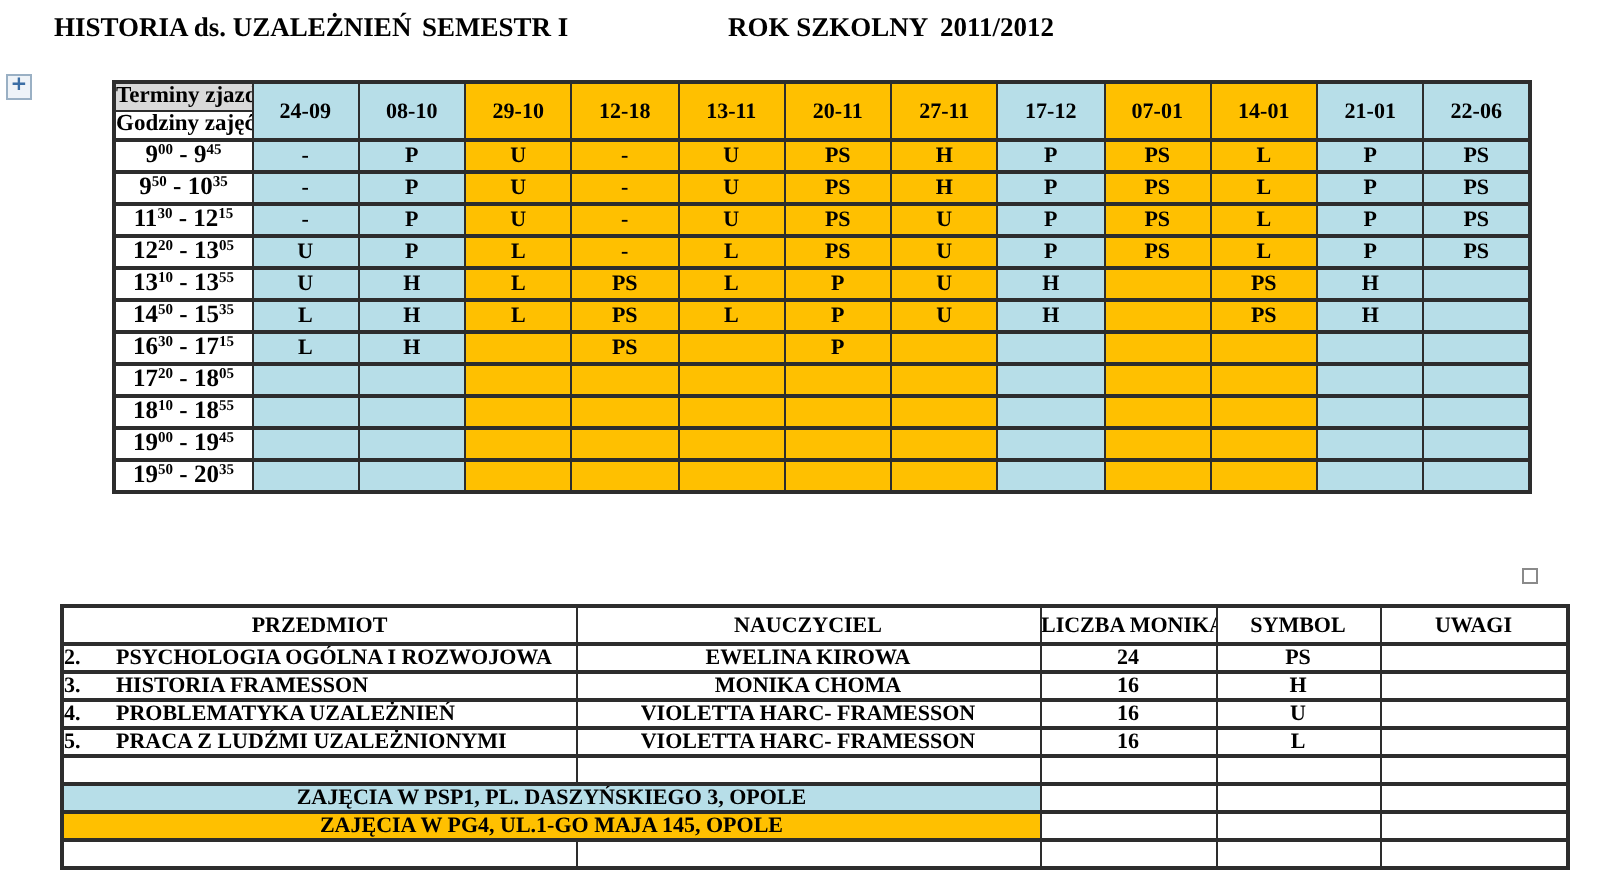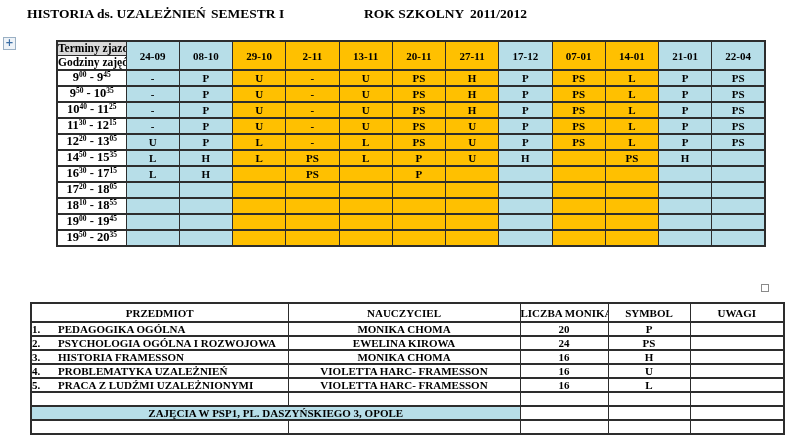--- a/index.html
+++ b/index.html
@@ -70,29 +70,29 @@
       </colgroup>
     <thead>
       <tr id="dates-row">
         <th class="corner">
           <div class="corner-top">Terminy zjazdów</div>
           <div class="corner-bottom">Godziny zajęć</div>
         </th>
       <th class="date" style="background: rgb(183, 222, 232);">24-09</th>
           <th class="date" style="background: rgb(183, 222, 232);">08-10</th>
           <th class="date" style="background: rgb(255, 192, 0);">29-10</th>
-          <th class="date" style="background: rgb(255, 192, 0);">2-11</th>
+          <th class="date" style="background: rgb(255, 192, 0);">12-18</th>
           <th class="date" style="background: rgb(255, 192, 0);">13-11</th>
           <th class="date" style="background: rgb(255, 192, 0);">20-11</th>
           <th class="date" style="background: rgb(255, 192, 0);">27-11</th>
           <th class="date" style="background: rgb(183, 222, 232);">17-12</th>
           <th class="date" style="background: rgb(255, 192, 0);">07-01</th>
           <th class="date" style="background: rgb(255, 192, 0);">14-01</th>
           <th class="date" style="background: rgb(183, 222, 232);">21-01</th>
-          <th class="date" style="background: rgb(183, 222, 232);">22-04</th>
+          <th class="date" style="background: rgb(183, 222, 232);">22-06</th>
         </tr>
     </thead>
     <tbody id="schedule-body">
         <tr>
           <td class="time"><span>9</span><span class="m">00</span><span> - </span><span>9</span><span class="m">45</span></td>
           <td class="slot" style="background: rgb(183, 222, 232);">-</td>
           <td class="slot" style="background: rgb(183, 222, 232);">P</td>
           <td class="slot" style="background: rgb(255, 192, 0);">U</td>
           <td class="slot" style="background: rgb(255, 192, 0);">-</td>
           <td class="slot" style="background: rgb(255, 192, 0);">U</td>
@@ -113,35 +113,20 @@
           <td class="slot" style="background: rgb(255, 192, 0);">U</td>
           <td class="slot" style="background: rgb(255, 192, 0);">PS</td>
           <td class="slot" style="background: rgb(255, 192, 0);">H</td>
           <td class="slot" style="background: rgb(183, 222, 232);">P</td>
           <td class="slot" style="background: rgb(255, 192, 0);">PS</td>
           <td class="slot" style="background: rgb(255, 192, 0);">L</td>
           <td class="slot" style="background: rgb(183, 222, 232);">P</td>
           <td class="slot" style="background: rgb(183, 222, 232);">PS</td>
         </tr>
         <tr>
-          <td class="time"><span>10</span><span class="m">40</span><span> - </span><span>11</span><span class="m">25</span></td>
-          <td class="slot" style="background: rgb(183, 222, 232);">-</td>
-          <td class="slot" style="background: rgb(183, 222, 232);">P</td>
-          <td class="slot" style="background: rgb(255, 192, 0);">U</td>
-          <td class="slot" style="background: rgb(255, 192, 0);">-</td>
-          <td class="slot" style="background: rgb(255, 192, 0);">U</td>
-          <td class="slot" style="background: rgb(255, 192, 0);">PS</td>
-          <td class="slot" style="background: rgb(255, 192, 0);">H</td>
-          <td class="slot" style="background: rgb(183, 222, 232);">P</td>
-          <td class="slot" style="background: rgb(255, 192, 0);">PS</td>
-          <td class="slot" style="background: rgb(255, 192, 0);">L</td>
-          <td class="slot" style="background: rgb(183, 222, 232);">P</td>
-          <td class="slot" style="background: rgb(183, 222, 232);">PS</td>
-        </tr>
-        <tr>
           <td class="time"><span>11</span><span class="m">30</span><span> - </span><span>12</span><span class="m">15</span></td>
           <td class="slot" style="background: rgb(183, 222, 232);">-</td>
           <td class="slot" style="background: rgb(183, 222, 232);">P</td>
           <td class="slot" style="background: rgb(255, 192, 0);">U</td>
           <td class="slot" style="background: rgb(255, 192, 0);">-</td>
           <td class="slot" style="background: rgb(255, 192, 0);">U</td>
           <td class="slot" style="background: rgb(255, 192, 0);">PS</td>
           <td class="slot" style="background: rgb(255, 192, 0);">U</td>
           <td class="slot" style="background: rgb(183, 222, 232);">P</td>
           <td class="slot" style="background: rgb(255, 192, 0);">PS</td>
@@ -156,20 +141,35 @@
           <td class="slot" style="background: rgb(255, 192, 0);">L</td>
           <td class="slot" style="background: rgb(255, 192, 0);">-</td>
           <td class="slot" style="background: rgb(255, 192, 0);">L</td>
           <td class="slot" style="background: rgb(255, 192, 0);">PS</td>
           <td class="slot" style="background: rgb(255, 192, 0);">U</td>
           <td class="slot" style="background: rgb(183, 222, 232);">P</td>
           <td class="slot" style="background: rgb(255, 192, 0);">PS</td>
           <td class="slot" style="background: rgb(255, 192, 0);">L</td>
           <td class="slot" style="background: rgb(183, 222, 232);">P</td>
           <td class="slot" style="background: rgb(183, 222, 232);">PS</td>
+        </tr>
+        <tr>
+          <td class="time"><span>13</span><span class="m">10</span><span> - </span><span>13</span><span class="m">55</span></td>
+          <td class="slot" style="background: rgb(183, 222, 232);">U</td>
+          <td class="slot" style="background: rgb(183, 222, 232);">H</td>
+          <td class="slot" style="background: rgb(255, 192, 0);">L</td>
+          <td class="slot" style="background: rgb(255, 192, 0);">PS</td>
+          <td class="slot" style="background: rgb(255, 192, 0);">L</td>
+          <td class="slot" style="background: rgb(255, 192, 0);">P</td>
+          <td class="slot" style="background: rgb(255, 192, 0);">U</td>
+          <td class="slot" style="background: rgb(183, 222, 232);">H</td>
+          <td class="slot" style="background: rgb(255, 192, 0);"></td>
+          <td class="slot" style="background: rgb(255, 192, 0);">PS</td>
+          <td class="slot" style="background: rgb(183, 222, 232);">H</td>
+          <td class="slot" style="background: rgb(183, 222, 232);"></td>
         </tr>
         <tr>
           <td class="time"><span>14</span><span class="m">50</span><span> - </span><span>15</span><span class="m">35</span></td>
           <td class="slot" style="background: rgb(183, 222, 232);">L</td>
           <td class="slot" style="background: rgb(183, 222, 232);">H</td>
           <td class="slot" style="background: rgb(255, 192, 0);">L</td>
           <td class="slot" style="background: rgb(255, 192, 0);">PS</td>
           <td class="slot" style="background: rgb(255, 192, 0);">L</td>
           <td class="slot" style="background: rgb(255, 192, 0);">P</td>
           <td class="slot" style="background: rgb(255, 192, 0);">U</td>
@@ -271,27 +271,20 @@
       <tr>
         <th>PRZEDMIOT</th>
         <th>NAUCZYCIEL</th>
         <th>LICZBA MONIKA</th>
         <th>SYMBOL</th>
         <th>UWAGI</th>
       </tr>
     </thead>
     <tbody id="subjects-body">
         <tr>
-          <td class="sub"><span class="no">1.</span><span>PEDAGOGIKA OGÓLNA</span></td>
-          <td class="center">MONIKA CHOMA</td>
-          <td class="center">20</td>
-          <td class="center">P</td>
-          <td class="center"></td>
-        </tr>
-        <tr>
           <td class="sub"><span class="no">2.</span><span>PSYCHOLOGIA OGÓLNA I ROZWOJOWA</span></td>
           <td class="center">EWELINA KIROWA</td>
           <td class="center">24</td>
           <td class="center">PS</td>
           <td class="center"></td>
         </tr>
         <tr>
           <td class="sub"><span class="no">3.</span><span>HISTORIA FRAMESSON</span></td>
           <td class="center">MONIKA CHOMA</td>
           <td class="center">16</td>
@@ -318,20 +311,26 @@
           <td></td>
           <td></td>
           <td></td>
         </tr>
         <tr>
           <td class="legend-cell" colspan="2" style="background: rgb(183, 222, 232);">ZAJĘCIA W PSP1,  PL. DASZYŃSKIEGO  3, OPOLE</td>
           <td></td>
           <td></td>
           <td></td>
         </tr>
+        <tr>
+          <td class="legend-cell" colspan="2" style="background: rgb(255, 192, 0);">ZAJĘCIA W PG4,  UL.1-GO  MAJA 145, OPOLE</td>
+          <td></td>
+          <td></td>
+          <td></td>
+        </tr>
         <tr class="thin">
           <td></td>
           <td></td>
           <td></td>
           <td></td>
           <td></td>
         </tr>
       </tbody>
   </table>
 </div>

